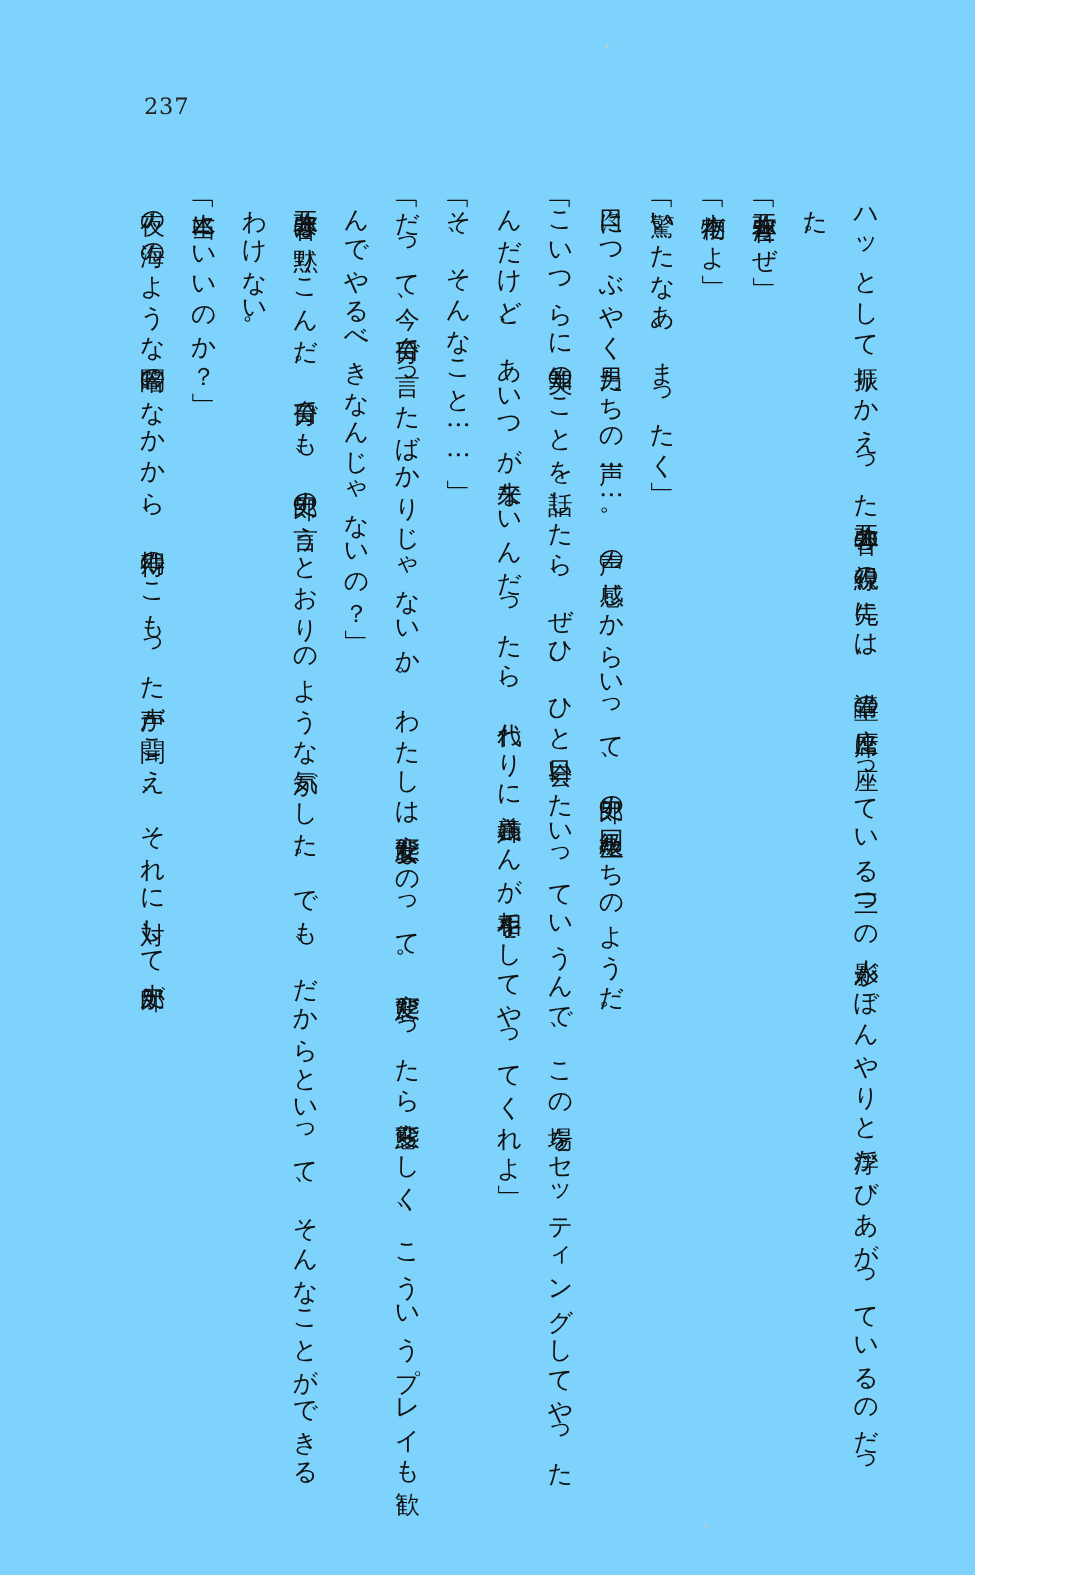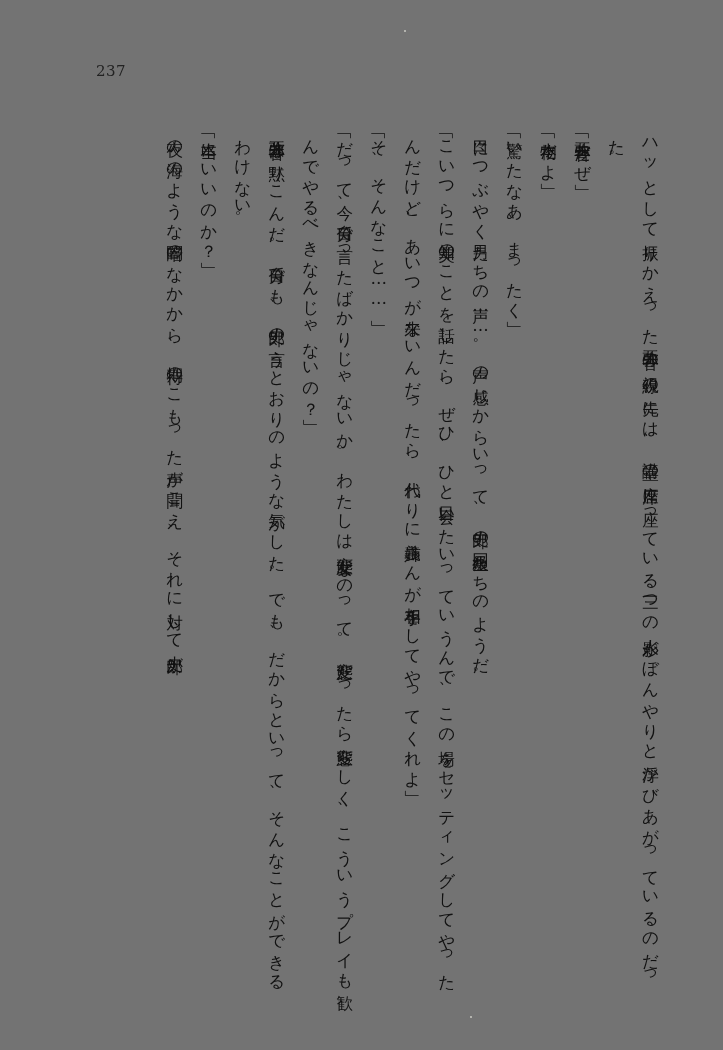--- a/index.html
+++ b/index.html
@@ -2,23 +2,23 @@
 <html><head>
 <meta charset="utf-8">
 <style>
   html, body {
     margin: 0;
     padding: 0;
     background: #ffffff;
   }
   .page {
     position: relative;
-    width: 723px;
+    width: 650px;
     height: 1050px;
-    background: #737373;
+    background: #7dd3fc;
     overflow: hidden;
     font-family: "DejaVu Serif", "Liberation Serif", serif;
     color: #1a1a1a;
   }
   .page-number {
     position: absolute;
     top: 62px;
     left: 96px;
     font-size: 15px;
     letter-spacing: 0.5px;

